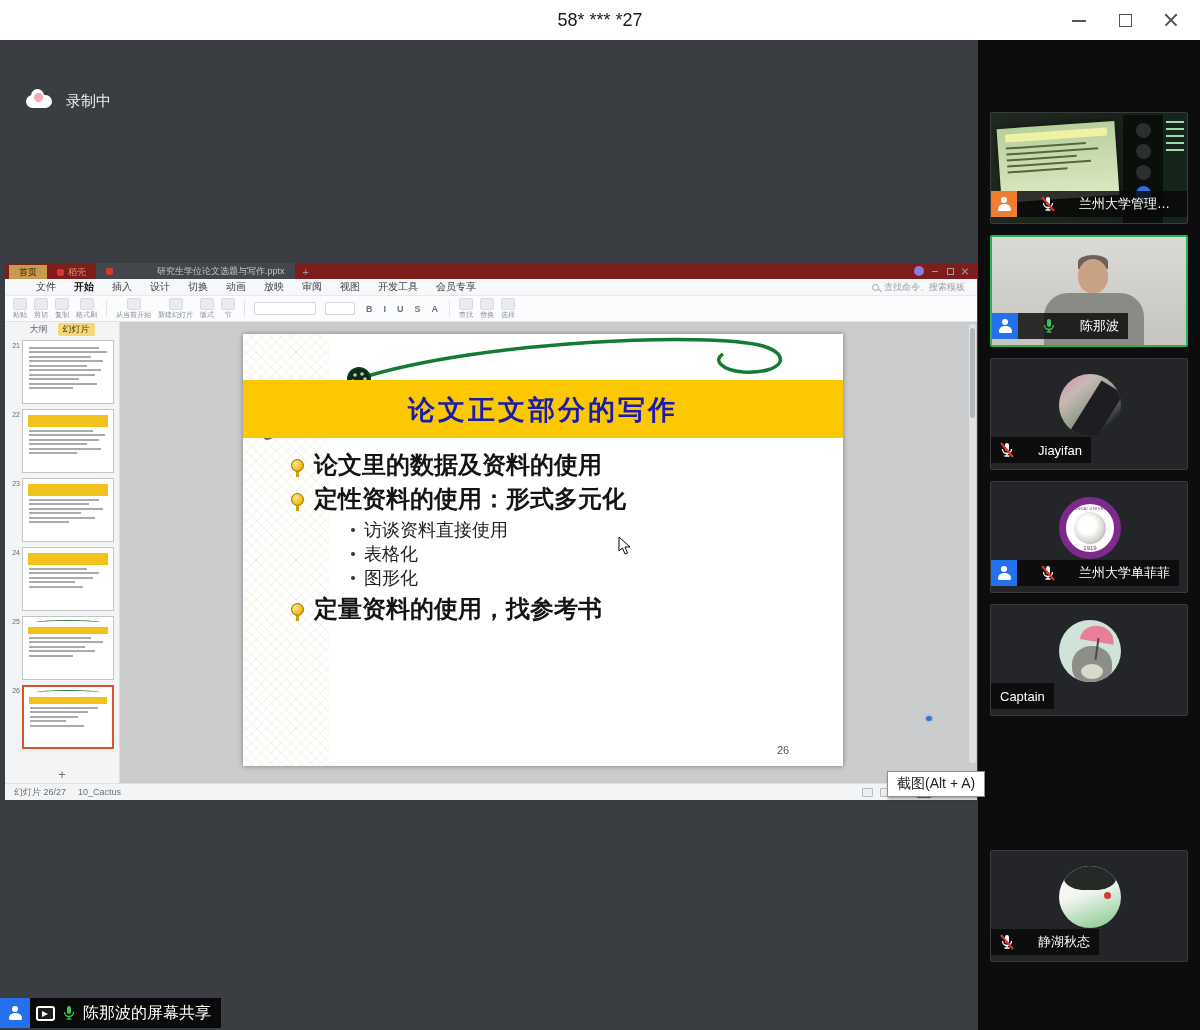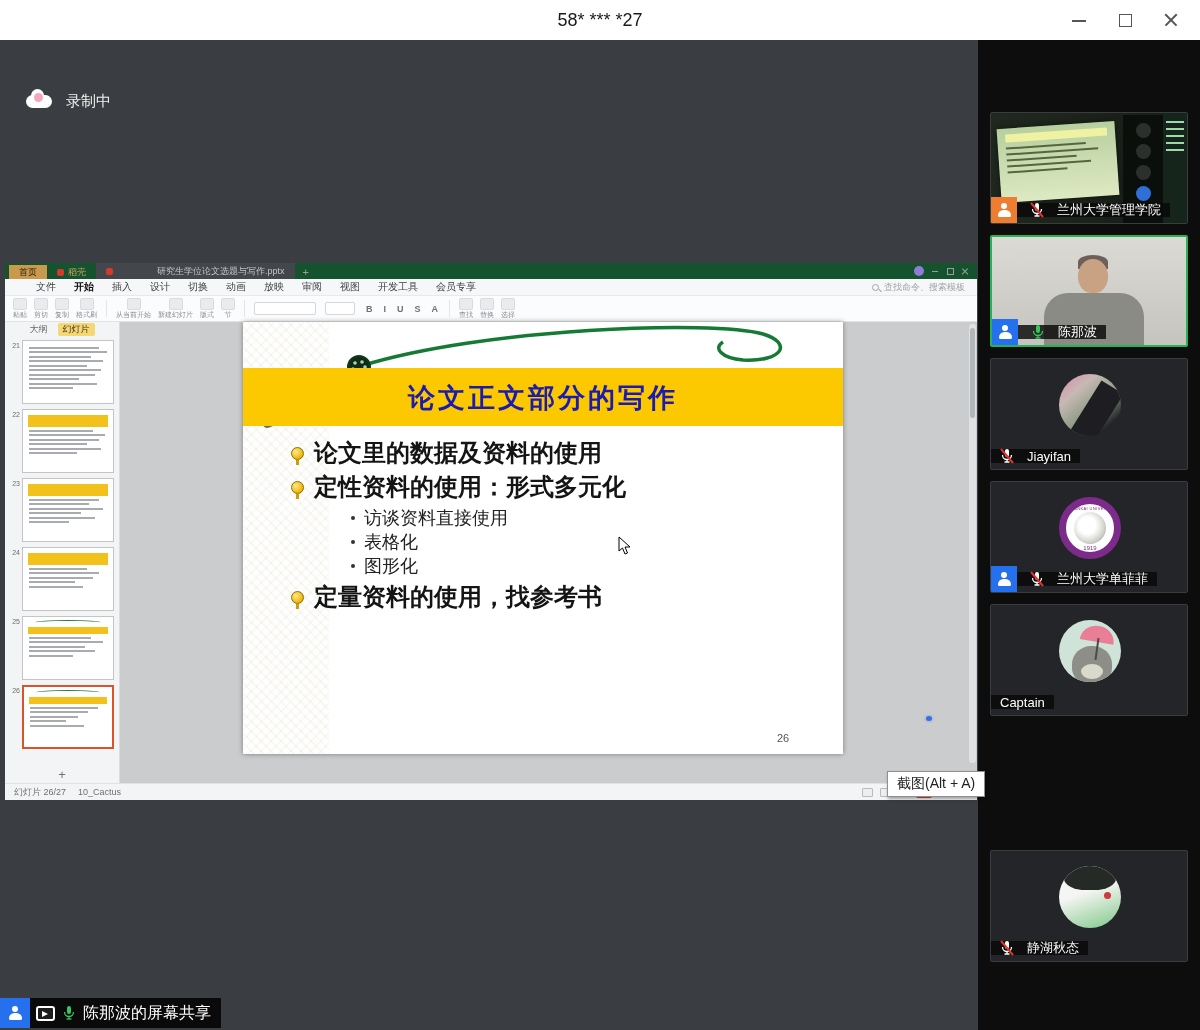--- a/index.html
+++ b/index.html
@@ -21,21 +21,21 @@
   
   .stage{position:absolute;left:0;top:40px;width:978px;height:990px;background:#3a3d41;}
   .recording{position:absolute;left:26px;top:52px;display:flex;align-items:center;gap:14px;
     color:#f0f0f0;font-size:15px;}
   .cloud{width:26px;height:13px;background:#fff;border-radius:8px;position:relative;}
   .cloud::before{content:'';position:absolute;left:5px;top:-6px;width:13px;height:13px;border-radius:50%;background:#fff;}
   .cloud::after{content:'';position:absolute;left:8px;top:-2px;width:9px;height:9px;border-radius:50%;background:#f2a9ba;}
 
   
   .wps{position:absolute;left:5px;top:223px;width:972px;height:537px;background:#fff;}
-  .wps-tabs{height:16px;background:#14532d;display:flex;align-items:flex-end;padding-left:4px;}
+  .wps-tabs{height:16px;background:#7f1d1d;display:flex;align-items:flex-end;padding-left:4px;}
   .wtab{font-size:9px;line-height:14px;height:14px;padding:0 10px;color:#cfa45f;display:flex;align-items:center;gap:4px;}
   .wtab-home{background:#c99a4e;color:#241c08;}
   .reddot{width:7px;height:7px;border-radius:2px;background:#d33a2e;display:inline-block;}
   .wtab-doc{background:#43464b;color:#c3c5c8;height:16px;max-width:230px;}
   .wtab-doc .nm{overflow:hidden;text-overflow:ellipsis;white-space:nowrap;max-width:170px;margin-left:40px;}
   .wtab-plus{color:#9a9da1;font-size:11px;padding:0 8px;line-height:14px;}
   .wps-tabctls{margin-left:auto;display:flex;align-items:center;gap:7px;padding-right:8px;height:16px;}
   .mini{width:8px;height:8px;position:relative;}
   .mini.avatar{border-radius:50%;background:#8f7bd8;width:10px;height:10px;}
   .mini.m1::after{content:'';position:absolute;left:1px;top:4px;width:6px;height:1.4px;background:#9a9da1;}
@@ -73,21 +73,21 @@
   .tnum{width:13px;font-size:7px;color:#6a6d70;text-align:right;padding-top:2px;}
   .thumb{width:92px;height:64px;background:#fff;border:1px solid #c2c4c6;padding:3px 4px;position:relative;}
   .thumb.sel{border:2px solid #d9542b;}
   .tbanner{height:7px;background:#f2c11c;margin:2px 1px;}
   .tbanner.two{height:12px;}
   .tswoosh{height:5px;border-top:1.3px solid #2d7a3a;border-radius:50% 50% 0 0;margin:0 8px 1px;}
   .tline{height:2px;background:#a9acae;margin:2.5px 2px 0;}
   .addrow{position:absolute;bottom:1px;left:0;right:0;text-align:center;font-size:13px;color:#707376;}
 
   .editor{flex:1;background:#caccce;position:relative;}
-  .slide{position:absolute;left:123px;top:0;width:600px;height:432px;background:#fff;
+  .slide{position:absolute;left:123px;top:12px;width:600px;height:432px;background:#fff;
     box-shadow:0 0 5px rgba(0,0,0,.4);}
   .pattern{position:absolute;left:0;top:0;width:86px;height:100%;opacity:.55;pointer-events:none;
     background:repeating-linear-gradient(45deg,rgba(150,130,40,.10) 0 2px,transparent 2px 7px),
                repeating-linear-gradient(-45deg,rgba(150,130,40,.08) 0 2px,transparent 2px 7px);}
   .banner{position:absolute;left:0;top:46px;width:600px;height:58px;background:#fcc800;}
   .slide-title{position:absolute;left:0;right:0;top:58px;text-align:center;font-size:27px;
     font-weight:bold;color:#1b1bb0;letter-spacing:3px;}
   .swoosh{position:absolute;left:0;top:0;width:600px;height:120px;pointer-events:none;}
   .b{position:absolute;display:flex;align-items:center;}
   .l1{left:48px;font-size:24px;font-weight:600;color:#141414;}
@@ -135,22 +135,22 @@
   .pg::after{content:'';position:absolute;left:1px;top:7px;width:13px;height:7px;border-radius:7px 7px 2px 2px;background:#fff;}
 
   
   .mic{position:relative;width:14px;height:16px;flex:none;}
 
   
   .sidebar{position:absolute;left:978px;top:40px;width:222px;height:990px;background:#0d0d0d;}
   .tile{position:absolute;left:12px;width:198px;height:112px;background:#232528;
     border:1px solid #3a3c3f;border-radius:2px;overflow:hidden;}
   .tile.active{border:2px solid #27b25a;}
-  .namebar{position:absolute;left:0;bottom:6px;display:flex;align-items:center;height:14px;
-    background:rgba(8,8,8,.82);color:#fff;font-size:13px;padding-right:9px;gap:13px;max-width:196px;}
+  .namebar{position:absolute;left:0;bottom:6px;display:flex;align-items:center;height:26px;
+    background:rgba(8,8,8,.82);color:#fff;font-size:13px;padding-right:9px;gap:24px;max-width:196px;}
   .badge{width:26px;height:26px;display:flex;align-items:center;justify-content:center;flex:none;}
   .badge.orange{background:#ed7d31;} .badge.blue{background:#2570ed;}
   .nm{white-space:nowrap;overflow:hidden;text-overflow:ellipsis;}
   .namebar.noicon{padding-left:9px;}
   .av{position:absolute;left:68px;top:15px;width:62px;height:62px;border-radius:50%;overflow:hidden;}
 
   
   .t1{background:linear-gradient(100deg,#20291f,#161c16);}
   .t1-slide{position:absolute;left:8px;top:12px;width:118px;height:74px;transform:rotate(-4deg);
     background:linear-gradient(#b7cf9e,#dde9c2);box-shadow:0 0 6px rgba(0,0,0,.5);padding:6px 8px;}

